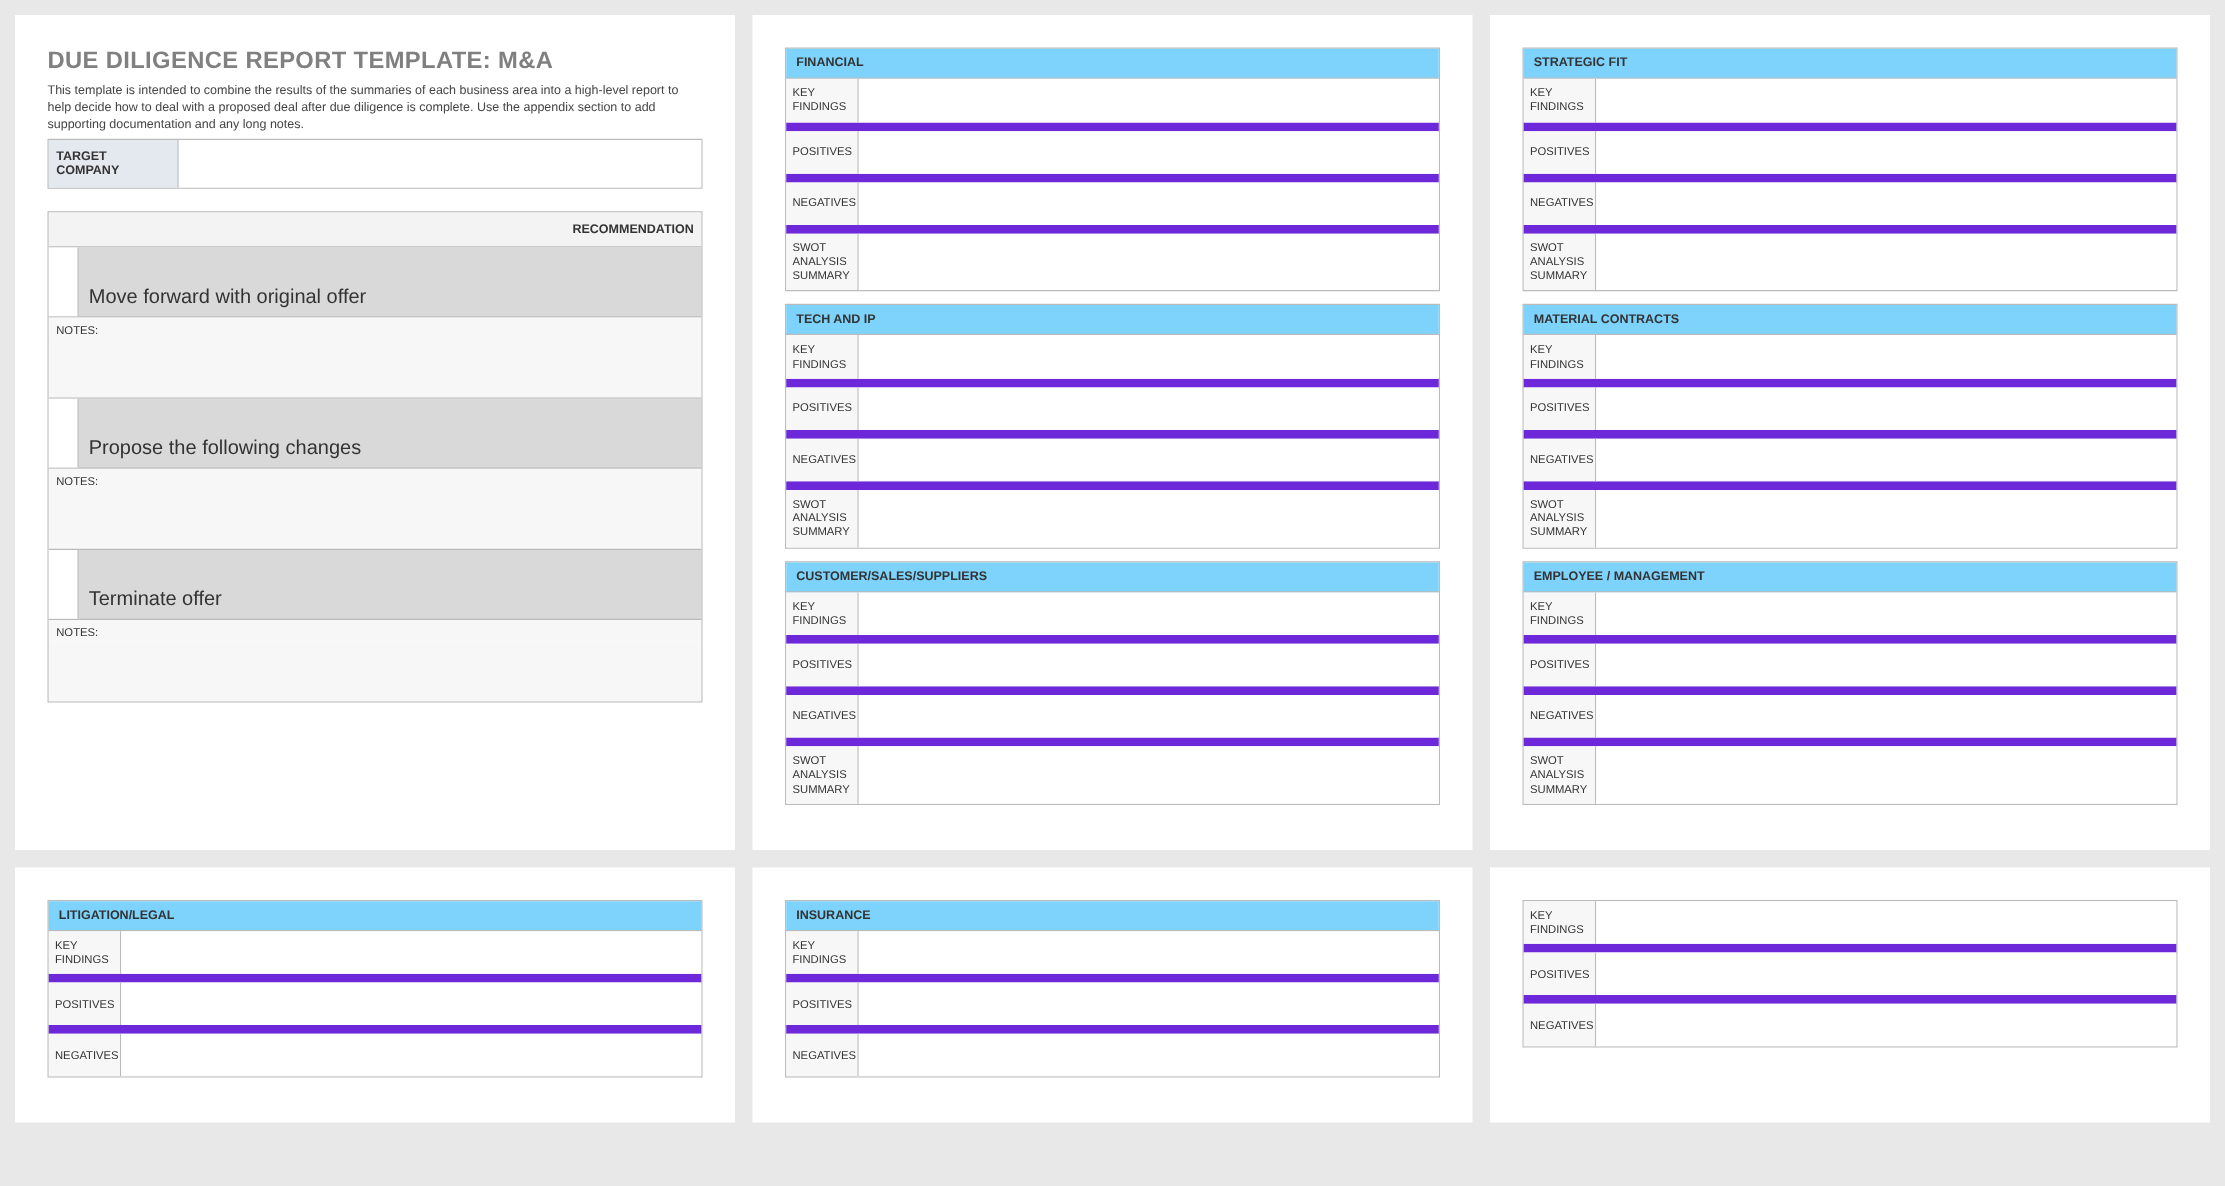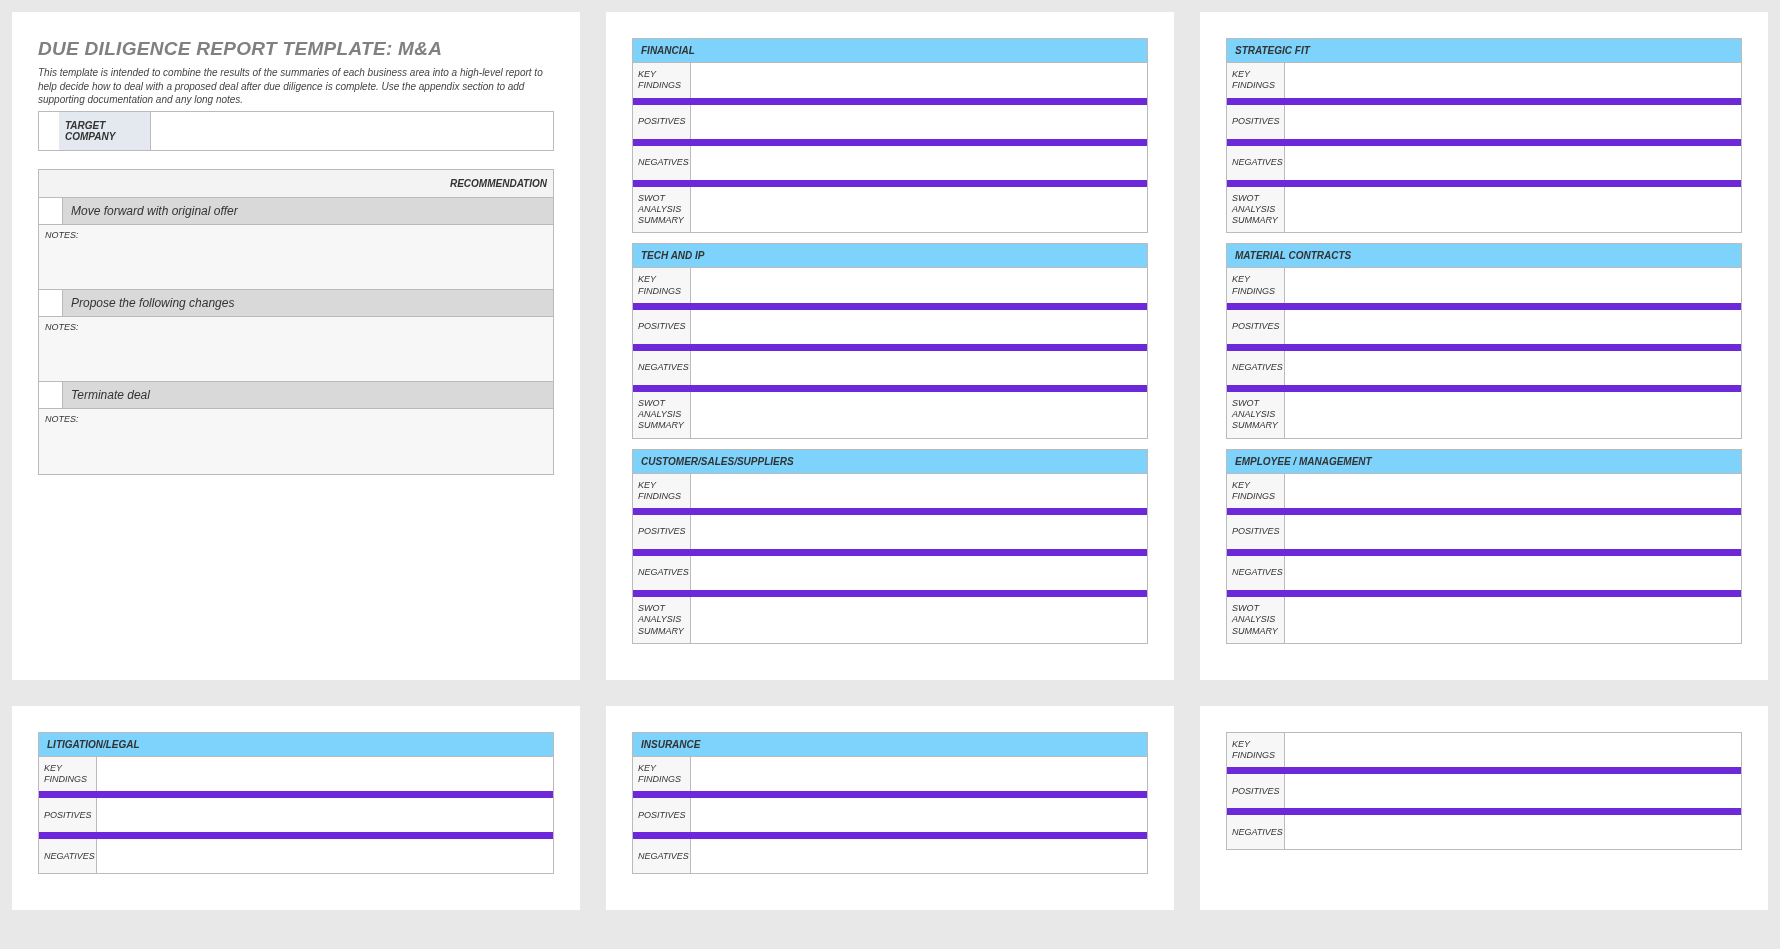--- a/index.html
+++ b/index.html
@@ -6,22 +6,21 @@
   body {
     background: #e8e8e8;
     font-family: Arial, Helvetica, sans-serif;
     font-size: 11px;
     color: #333;
     padding: 12px;
   }
   .pages {
     display: grid;
     grid-template-columns: repeat(3, 1fr);
-    gap: 26px;
-    font-style: italic;
+    gap: 14px;
   }
   .page {
     background: #fff;
     padding: 26px;
     min-height: 625px;
   }
   .page.short { min-height: 200px; }
   .title {
     font-size: 19px;
     font-weight: bold;
@@ -40,23 +39,22 @@
   .target-row {
     display: flex;
     border: 1px solid #bbb;
     margin-bottom: 18px;
   }
   .target-label {
     background: #e4e9f0;
     font-weight: bold;
     font-size: 10px;
     padding: 8px 6px;
-    width: 92px;
+    width: 104px;
     border-right: 1px solid #bbb;
-    margin-left: 20px;
   }
   .target-value {
     flex: 1;
     background: #fff;
     padding: 8px 6px;
   }
   .rec-block {
     border: 1px solid #bbb;
   }
   .rec-header {
@@ -74,21 +72,22 @@
     border-bottom: 1px solid #bbb;
   }
   .rec-check {
     width: 24px;
     background: #fff;
     border-right: 1px solid #bbb;
   }
   .rec-text {
     flex: 1;
     padding: 6px 8px;
-    font-size: 12px;
+    font-size: 16px;
+    margin-top: 25px;
   }
   .notes-label {
     background: #f7f7f7;
     font-size: 9px;
     padding: 5px 6px 2px 6px;
   }
   .notes-area {
     background: #f7f7f7;
     height: 48px;
     border-bottom: 1px solid #bbb;
@@ -154,21 +153,21 @@
 
       <div class="rec-option">
         <div class="rec-check"></div>
         <div class="rec-text">Propose the following changes</div>
       </div>
       <div class="notes-label">NOTES:</div>
       <div class="notes-area"></div>
 
       <div class="rec-option">
         <div class="rec-check"></div>
-        <div class="rec-text">Terminate deal</div>
+        <div class="rec-text">Terminate offer</div>
       </div>
       <div class="notes-label">NOTES:</div>
       <div class="notes-area"></div>
     </div>
   </div>
 
   <div class="page">
     <div class="section-table">
       <div class="section-header">FINANCIAL</div>
       <div class="section-row">

